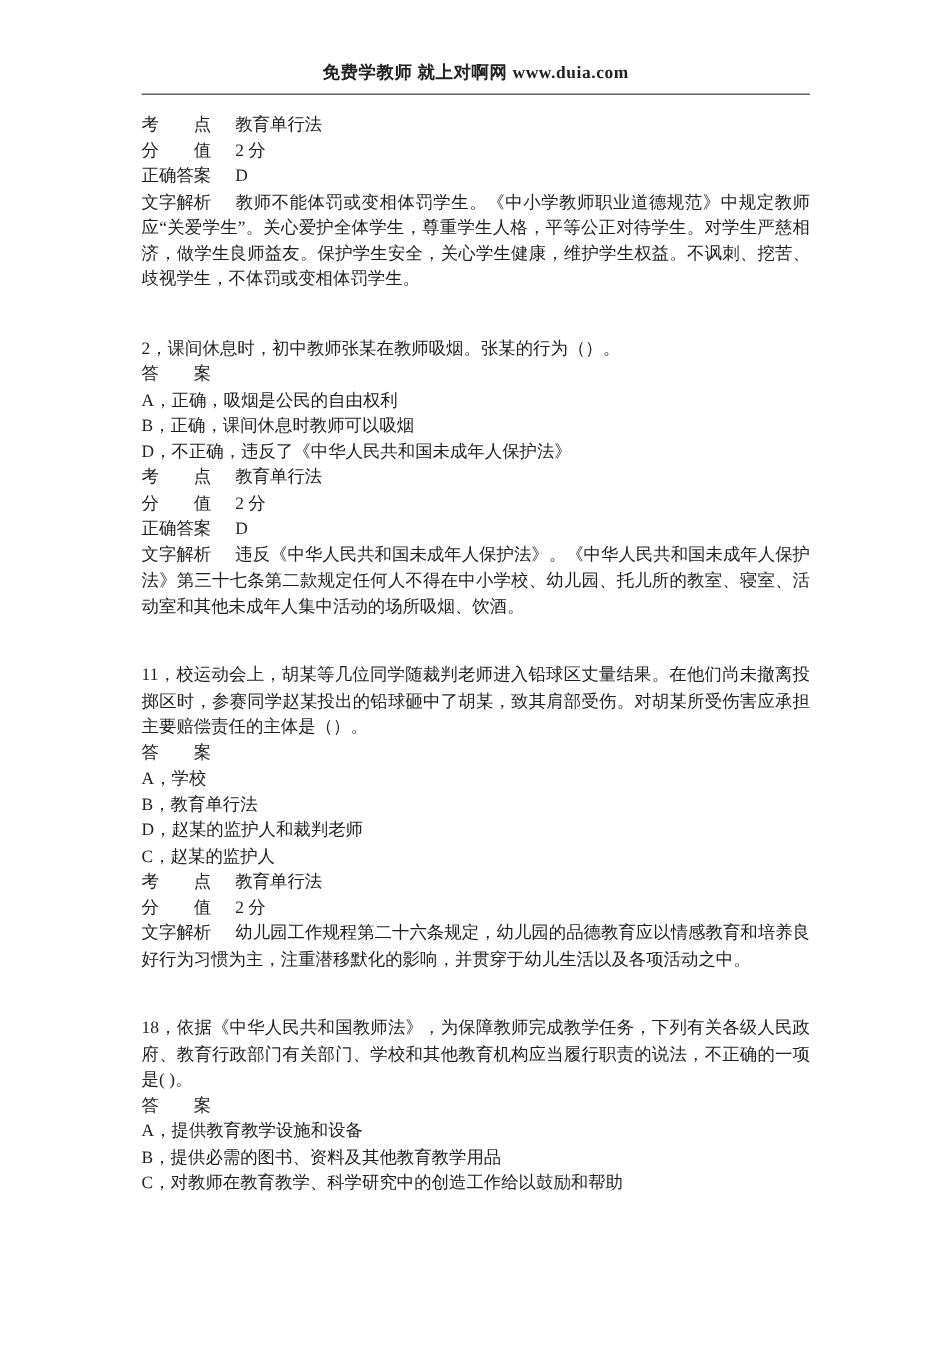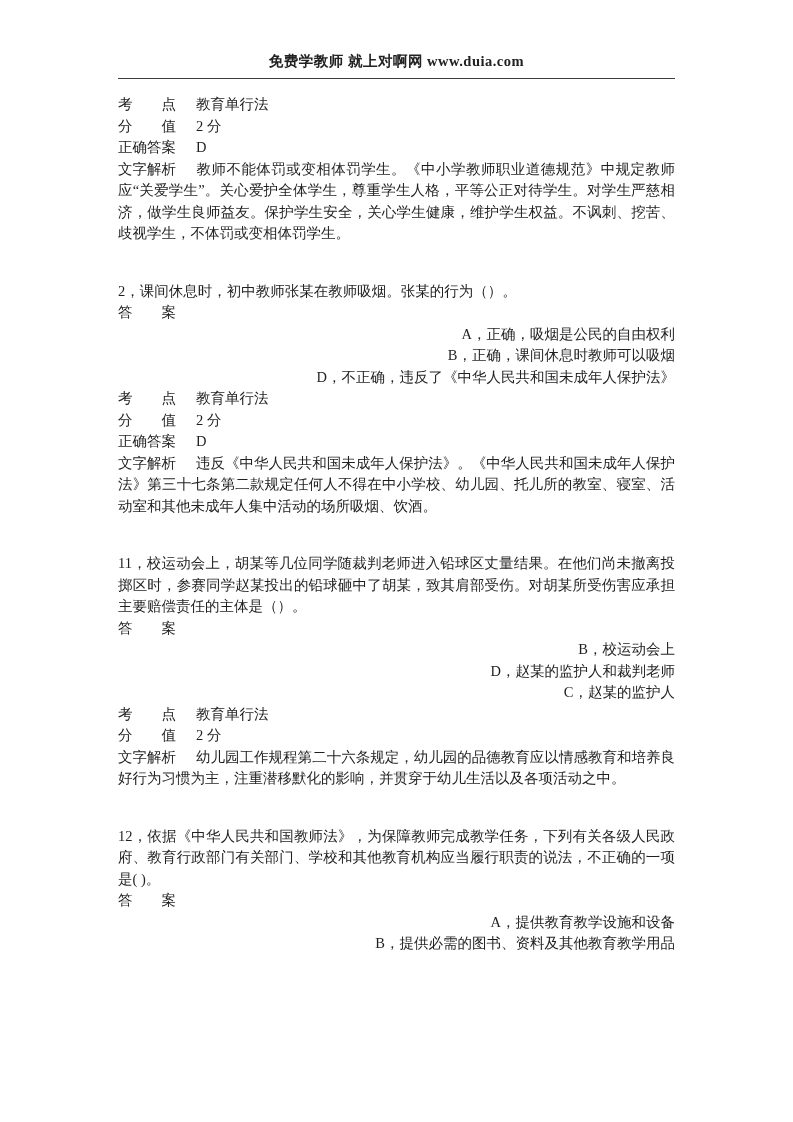--- a/index.html
+++ b/index.html
@@ -50,21 +50,21 @@
     width: 58px;
     text-align: justify;
     text-align-last: justify;
     margin-right: 20px;
     vertical-align: top;
     white-space: nowrap;
   }
   .kv .val { white-space: nowrap; }
 
   .stem, .para { text-align: justify; }
-  .opt { text-align: right; }
+  .opt { text-align: left; }
 </style>
 </head>
 <body>
 
 <div class="page">
 
   <header class="header">
     <div class="header-title">免费学教师 就上对啊网 www.duia.com</div>
     <hr class="header-rule">
   </header>
@@ -86,29 +86,31 @@
       <p class="opt">D，不正确，违反了《中华人民共和国未成年人保护法》</p>
       <p class="kv"><span class="lbl">考 点</span><span class="val">教育单行法</span></p>
       <p class="kv"><span class="lbl">分 值</span><span class="val">2 分</span></p>
       <p class="kv"><span class="lbl">正确答案</span><span class="val">D</span></p>
       <p class="para"><span class="lbl">文字解析</span><span>违反《中华人民共和国未成年人保护法》。《中华人民共和国未成年人保护法》第三十七条第二款规定任何人不得在中小学校、幼儿园、托儿所的教室、寝室、活动室和其他未成年人集中活动的场所吸烟、饮酒。</span></p>
     </section>
 
     <section class="block">
       <p class="stem">11，校运动会上，胡某等几位同学随裁判老师进入铅球区丈量结果。在他们尚未撤离投掷区时，参赛同学赵某投出的铅球砸中了胡某，致其肩部受伤。对胡某所受伤害应承担主要赔偿责任的主体是（）。</p>
       <p class="kv"><span class="lbl">答 案</span></p>
-      <p class="opt">B，校运动会上</p>
+      <p class="opt">A，学校</p>
+      <p class="opt">B，教育单行法</p>
       <p class="opt">D，赵某的监护人和裁判老师</p>
       <p class="opt">C，赵某的监护人</p>
       <p class="kv"><span class="lbl">考 点</span><span class="val">教育单行法</span></p>
       <p class="kv"><span class="lbl">分 值</span><span class="val">2 分</span></p>
       <p class="para"><span class="lbl">文字解析</span><span>幼儿园工作规程第二十六条规定，幼儿园的品德教育应以情感教育和培养良好行为习惯为主，注重潜移默化的影响，并贯穿于幼儿生活以及各项活动之中。</span></p>
     </section>
 
     <section class="block">
-      <p class="stem">12，依据《中华人民共和国教师法》，为保障教师完成教学任务，下列有关各级人民政府、教育行政部门有关部门、学校和其他教育机构应当履行职责的说法，不正确的一项是( )。</p>
+      <p class="stem">18，依据《中华人民共和国教师法》，为保障教师完成教学任务，下列有关各级人民政府、教育行政部门有关部门、学校和其他教育机构应当履行职责的说法，不正确的一项是( )。</p>
       <p class="kv"><span class="lbl">答 案</span></p>
       <p class="opt">A，提供教育教学设施和设备</p>
       <p class="opt">B，提供必需的图书、资料及其他教育教学用品</p>
+      <p class="opt">C，对教师在教育教学、科学研究中的创造工作给以鼓励和帮助</p>
     </section>
 
   </main>
 </div>
 
 </body></html>

